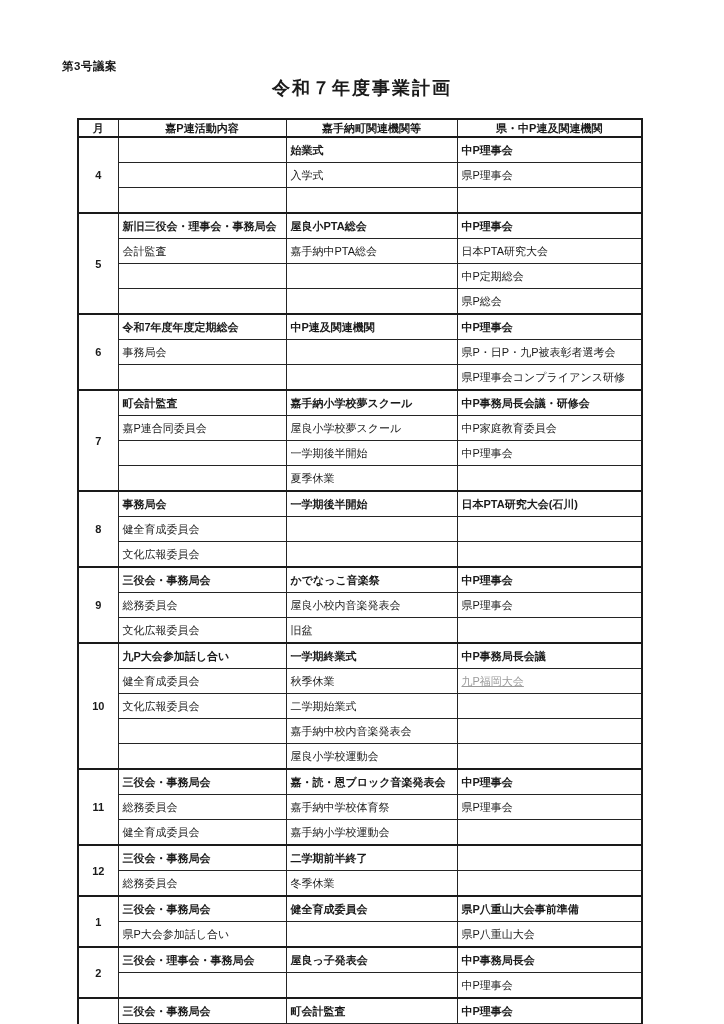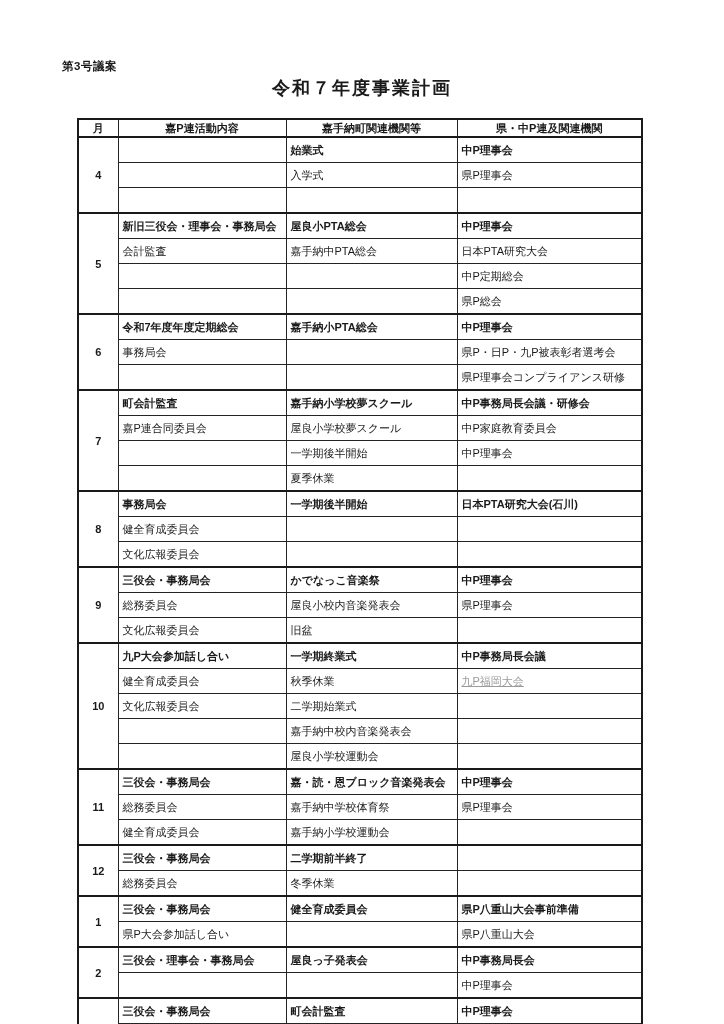--- a/index.html
+++ b/index.html
@@ -138,21 +138,21 @@
           <td>中P定期総会</td>
         </tr>
         <tr>
           <td></td>
           <td></td>
           <td>県P総会</td>
         </tr>
         <tr class="group-start">
           <td class="month-cell" rowspan="3">6</td>
           <td>令和7年度年度定期総会</td>
-          <td>嘉手納小PTA総会</td>
+          <td>中P連及関連機関</td>
           <td>中P理事会</td>
         </tr>
         <tr>
           <td>事務局会</td>
           <td></td>
           <td>県P・日P・九P被表彰者選考会</td>
         </tr>
         <tr>
           <td></td>
           <td></td>

